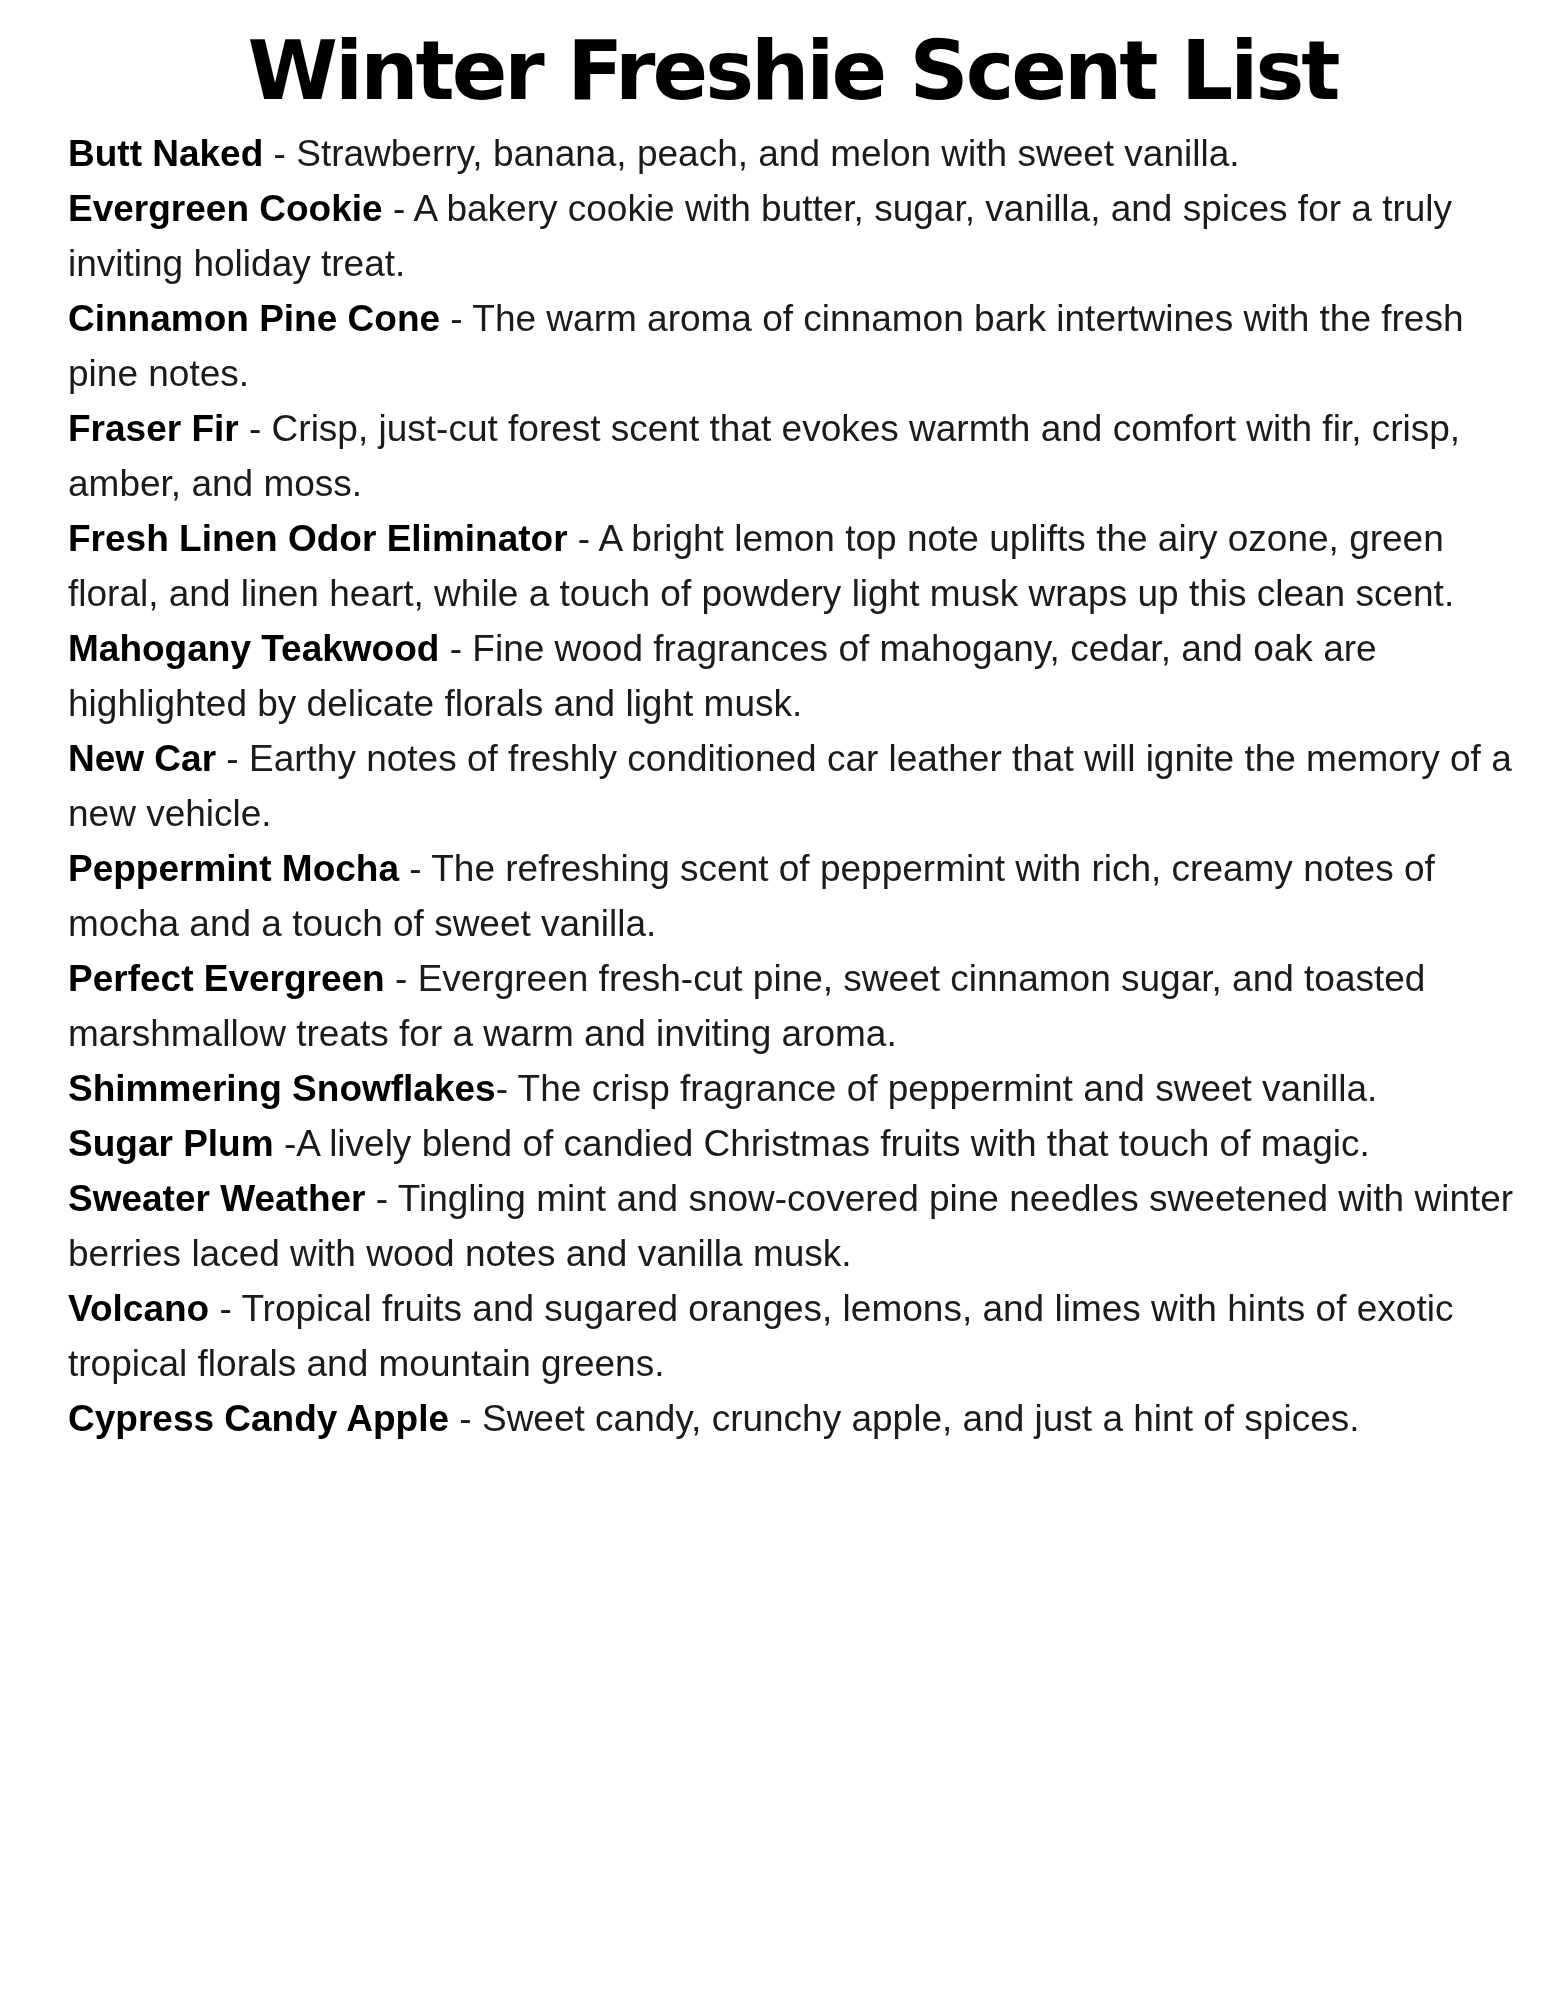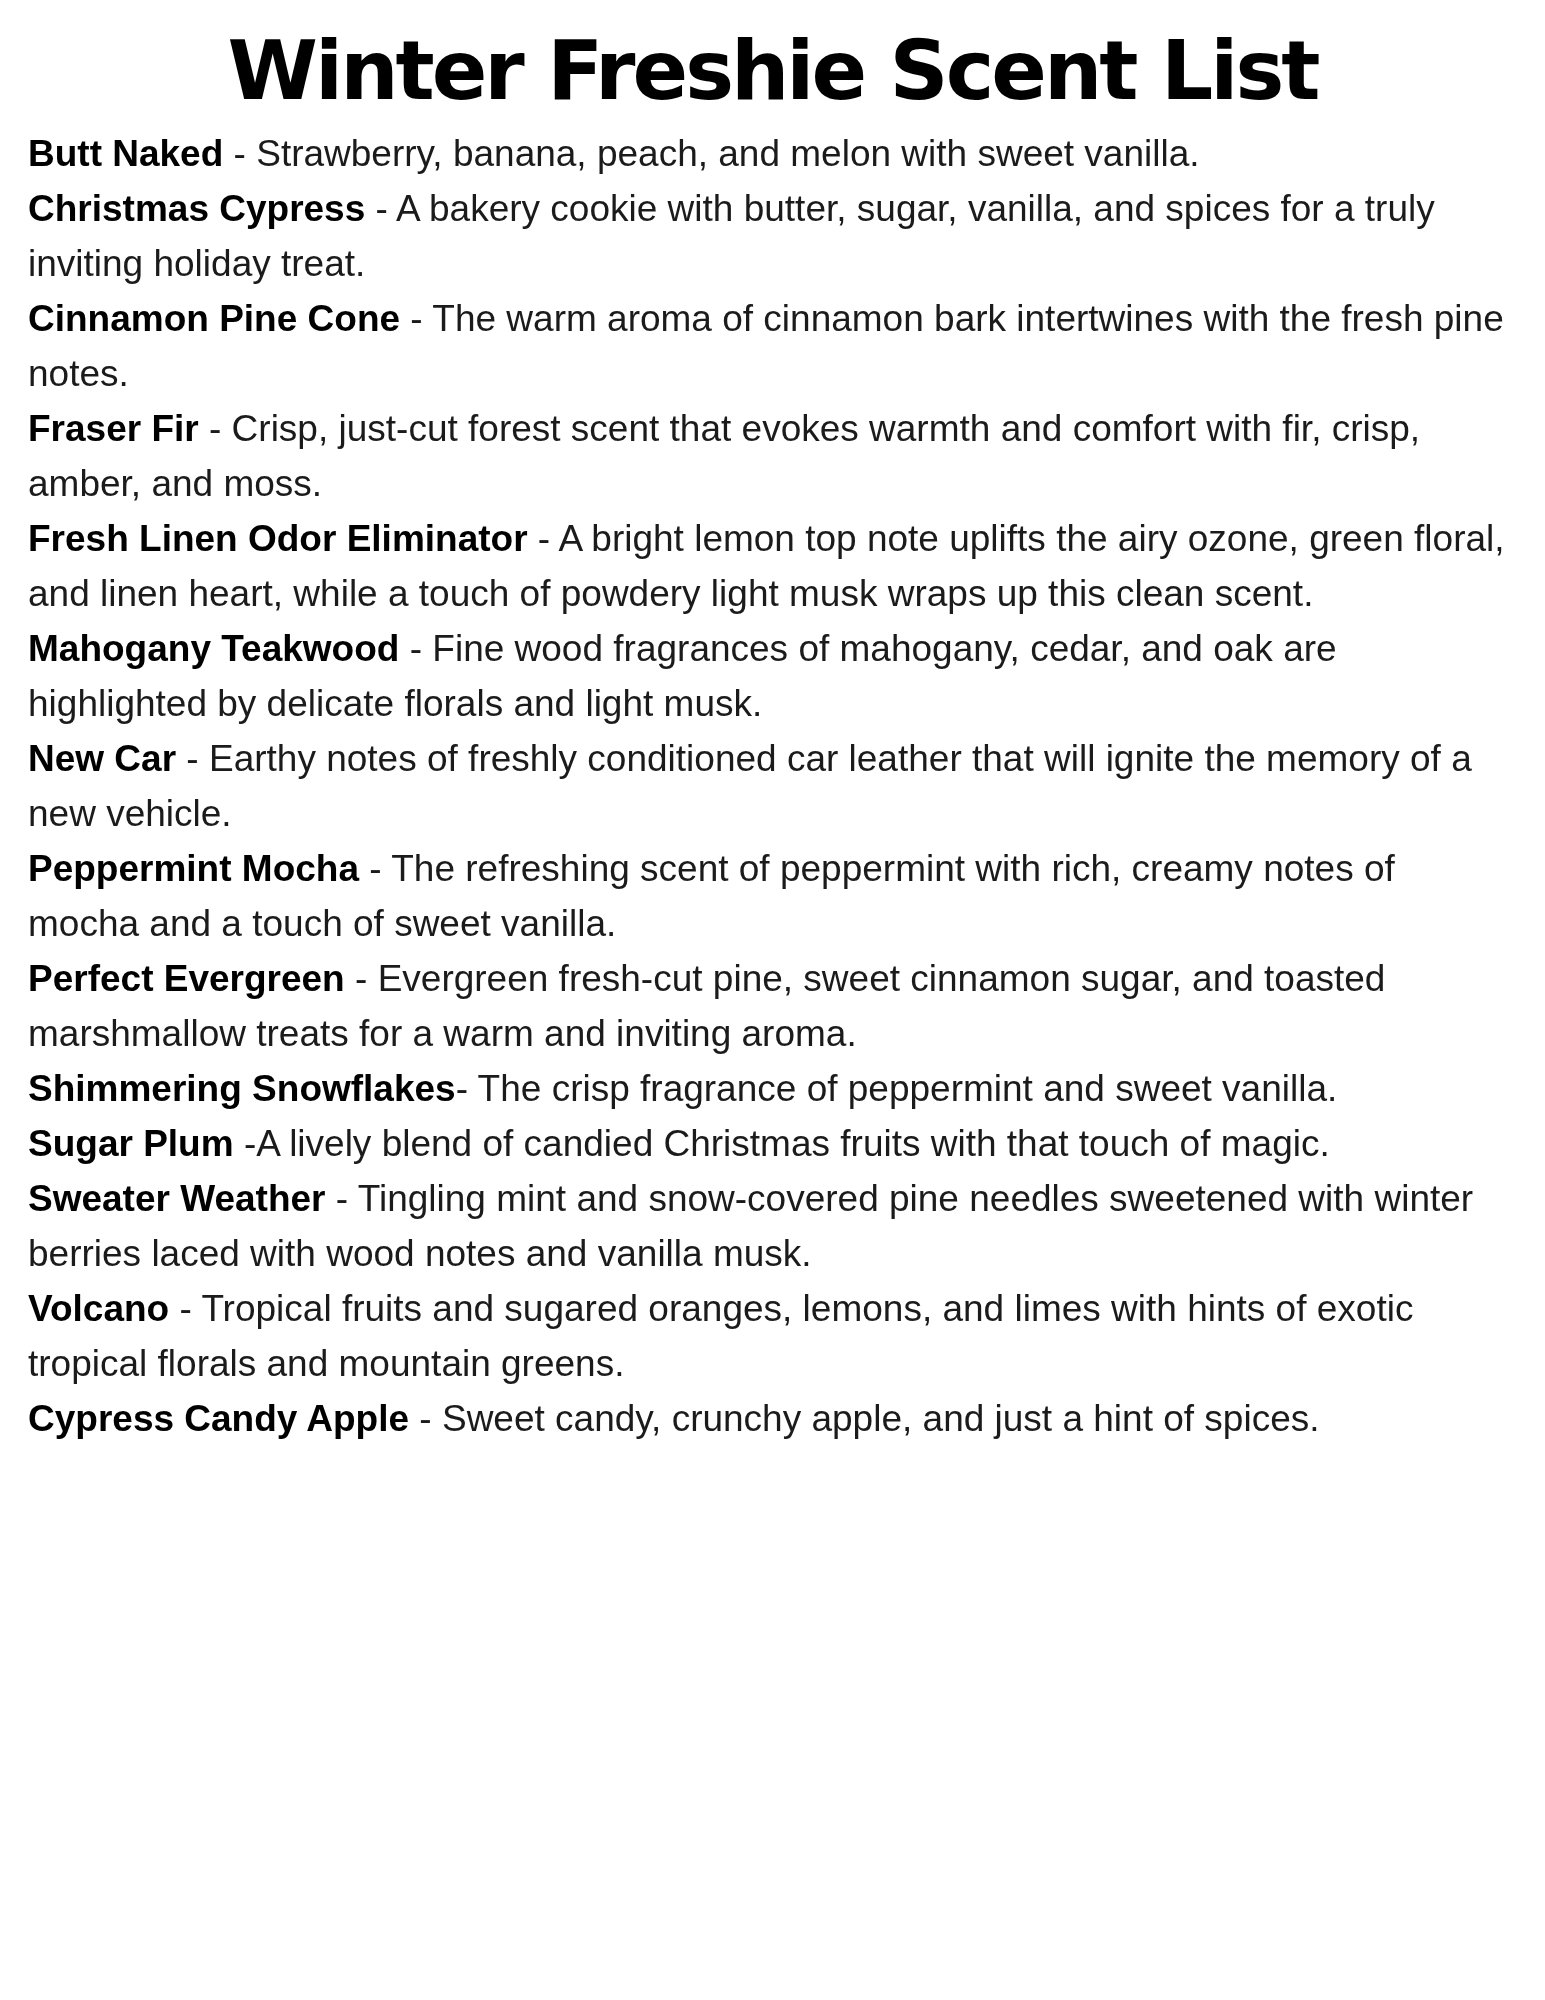--- a/index.html
+++ b/index.html
@@ -9,20 +9,21 @@
   }
   .page {
     position: relative;
     width: 1545px;
     height: 2000px;
     background: #ffffff;
     color: #111111;
     overflow: hidden;
     box-sizing: border-box;
     font-family: "Liberation Sans", sans-serif;
+    padding-left: 40px;
   }
   .doc-title {
     margin: 26px 0 10px 0;
     text-align: center;
     font-family: "DejaVu Sans", sans-serif;
     font-weight: 800;
     font-size: 82px;
     line-height: 1.1;
     letter-spacing: -3px;
     color: #000000;
@@ -47,21 +48,21 @@
   }
 </style>
 </head>
 <body>
 
 <div class="page">
   <h1 class="doc-title">Winter Freshie Scent List</h1>
   <div class="scent-list">
   <p class="entry"><strong class="scent-name">Butt Naked</strong><span class="sep"> - </span><span class="scent-desc">Strawberry, banana, peach, and melon with sweet vanilla.</span></p>
 
-  <p class="entry"><strong class="scent-name">Christmas Cypress</strong><span class="sep"> - </span><span class="scent-desc">A bakery cookie with butter, sugar, vanilla, and spices for a truly inviting holiday treat.</span></p>
+  <p class="entry"><strong class="scent-name">Evergreen Cookie</strong><span class="sep"> - </span><span class="scent-desc">A bakery cookie with butter, sugar, vanilla, and spices for a truly inviting holiday treat.</span></p>
 
   <p class="entry"><strong class="scent-name">Cinnamon Pine Cone</strong><span class="sep"> - </span><span class="scent-desc">The warm aroma of cinnamon bark intertwines with the fresh pine notes.</span></p>
 
 
   <p class="entry"><strong class="scent-name">Fraser Fir</strong><span class="sep"> - </span><span class="scent-desc">Crisp, just-cut forest scent that evokes warmth and comfort with fir, crisp, amber, and moss.</span></p>
 
   <p class="entry"><strong class="scent-name">Fresh Linen Odor Eliminator</strong><span class="sep"> - </span><span class="scent-desc">A bright lemon top note uplifts the airy ozone, green floral, and linen heart, while a touch of powdery light musk wraps up this clean scent.</span></p>
 
   <p class="entry"><strong class="scent-name">Mahogany Teakwood</strong><span class="sep"> - </span><span class="scent-desc">Fine wood fragrances of mahogany, cedar, and oak are highlighted by delicate florals and light musk.</span></p>
 

